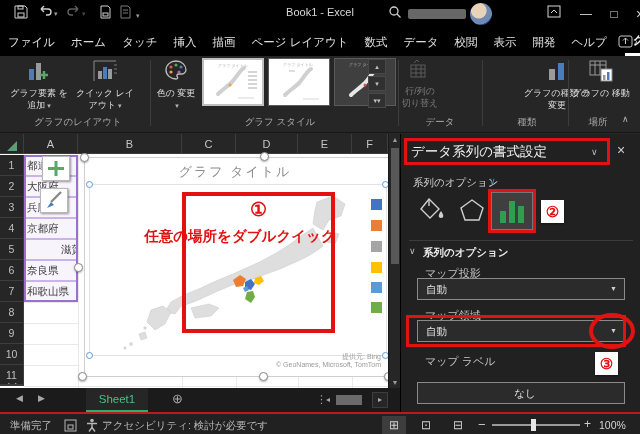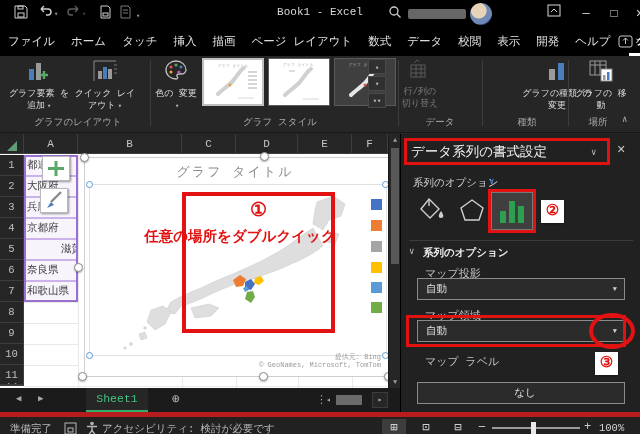--- a/index.html
+++ b/index.html
@@ -1,18 +1,18 @@
 <!DOCTYPE html>
 <html><head>
 <meta charset="utf-8">
 <style>
   html,body{margin:0;padding:0;background:#000;}
   *{box-sizing:border-box;}
   #app{position:relative;width:640px;height:434px;overflow:hidden;
-       font-family:Liberation Mono, monospace;color:#e0e0e0;background:#262626;}
+       font-family:Liberation Sans, sans-serif;color:#e0e0e0;background:#262626;}
   .abs{position:absolute;}
   
   #titlebar{position:absolute;left:0;top:0;width:640px;height:28px;background:#000;}
   .qat-ic{position:absolute;top:5px;width:18px;height:18px;color:#cfcfcf;font-size:13px;line-height:18px;text-align:center;}
   .qat-caret{position:absolute;top:10px;font-size:7px;color:#9a9a9a;}
   #tb-title{position:absolute;left:240px;top:6px;width:160px;text-align:center;font-size:11px;color:#d8d8d8;}
   .winbtn{position:absolute;top:4px;width:28px;height:20px;text-align:center;font-size:12px;line-height:20px;color:#d8d8d8;}
   
   #tabrow{position:absolute;left:0;top:28px;width:640px;height:28px;background:#000;display:flex;align-items:center;}
   .rtab{font-size:11.5px;color:#e3e3e3;padding:0 8px;height:28px;line-height:28px;white-space:nowrap;}
@@ -49,21 +49,21 @@
   #vscroll{position:absolute;left:388px;top:134px;width:12px;height:254px;background:#262626;border-left:1px solid #1a1a1a;}
   .sarrow{color:#9a9a9a;font-size:7px;text-align:center;width:12px;position:absolute;}
   #vthumb{position:absolute;left:2px;top:14px;width:8px;height:116px;background:#585858;}
   
   #tabbar{position:absolute;left:0;top:388px;width:400px;height:24px;background:#1b1b1b;}
   #sheettab{position:absolute;left:86px;top:0;width:62px;height:24px;background:#262626;border-bottom:2px solid #2fae66;color:#44c382;font-size:11.5px;text-align:center;line-height:22px;}
   .tb-ic{position:absolute;color:#a8a8a8;font-size:11px;top:5px;}
   #hthumb{position:absolute;left:336px;top:7px;width:26px;height:10px;background:#6b6b6b;}
   #hright{position:absolute;left:372px;top:4px;width:16px;height:16px;background:#262626;border:1px solid #3d3d3d;color:#b0b0b0;font-size:8px;text-align:center;line-height:14px;}
   
-  #statusbar{position:absolute;left:0;top:412px;width:640px;height:22px;background:#212121;border-top:5px solid #b91c1c;color:#b8b8b8;font-size:10.5px;}
+  #statusbar{position:absolute;left:0;top:412px;width:640px;height:22px;background:#212121;border-top:2px solid #b91c1c;color:#b8b8b8;font-size:10.5px;}
   .viewbtn{position:absolute;top:2px;width:24px;height:18px;text-align:center;line-height:18px;color:#cfcfcf;font-size:12px;}
   .viewbtn.sel{background:#3d3d3d;}
   
   #pane{position:absolute;left:400px;top:134px;width:240px;height:278px;background:#212121;border-left:1px solid #000;}
   .redframe{position:absolute;border:3px solid #e31212;}
   #pane-title{position:absolute;left:10px;top:9px;font-size:13.5px;color:#f2f2f2;white-space:nowrap;}
   .pane-sec{position:absolute;font-size:10.5px;color:#d2d2d2;}
   .pane-label{position:absolute;font-size:11px;color:#c4c4c4;}
   .dropdown{position:absolute;left:16px;width:208px;height:22px;background:#2b2b2b;border:1px solid#8a8a8a;color:#e2e2e2;font-size:10.5px;line-height:20px;padding-left:8px;}
   .dd-arrow{position:absolute;right:7px;top:0;font-size:7px;color:#cfcfcf;line-height:20px;}

